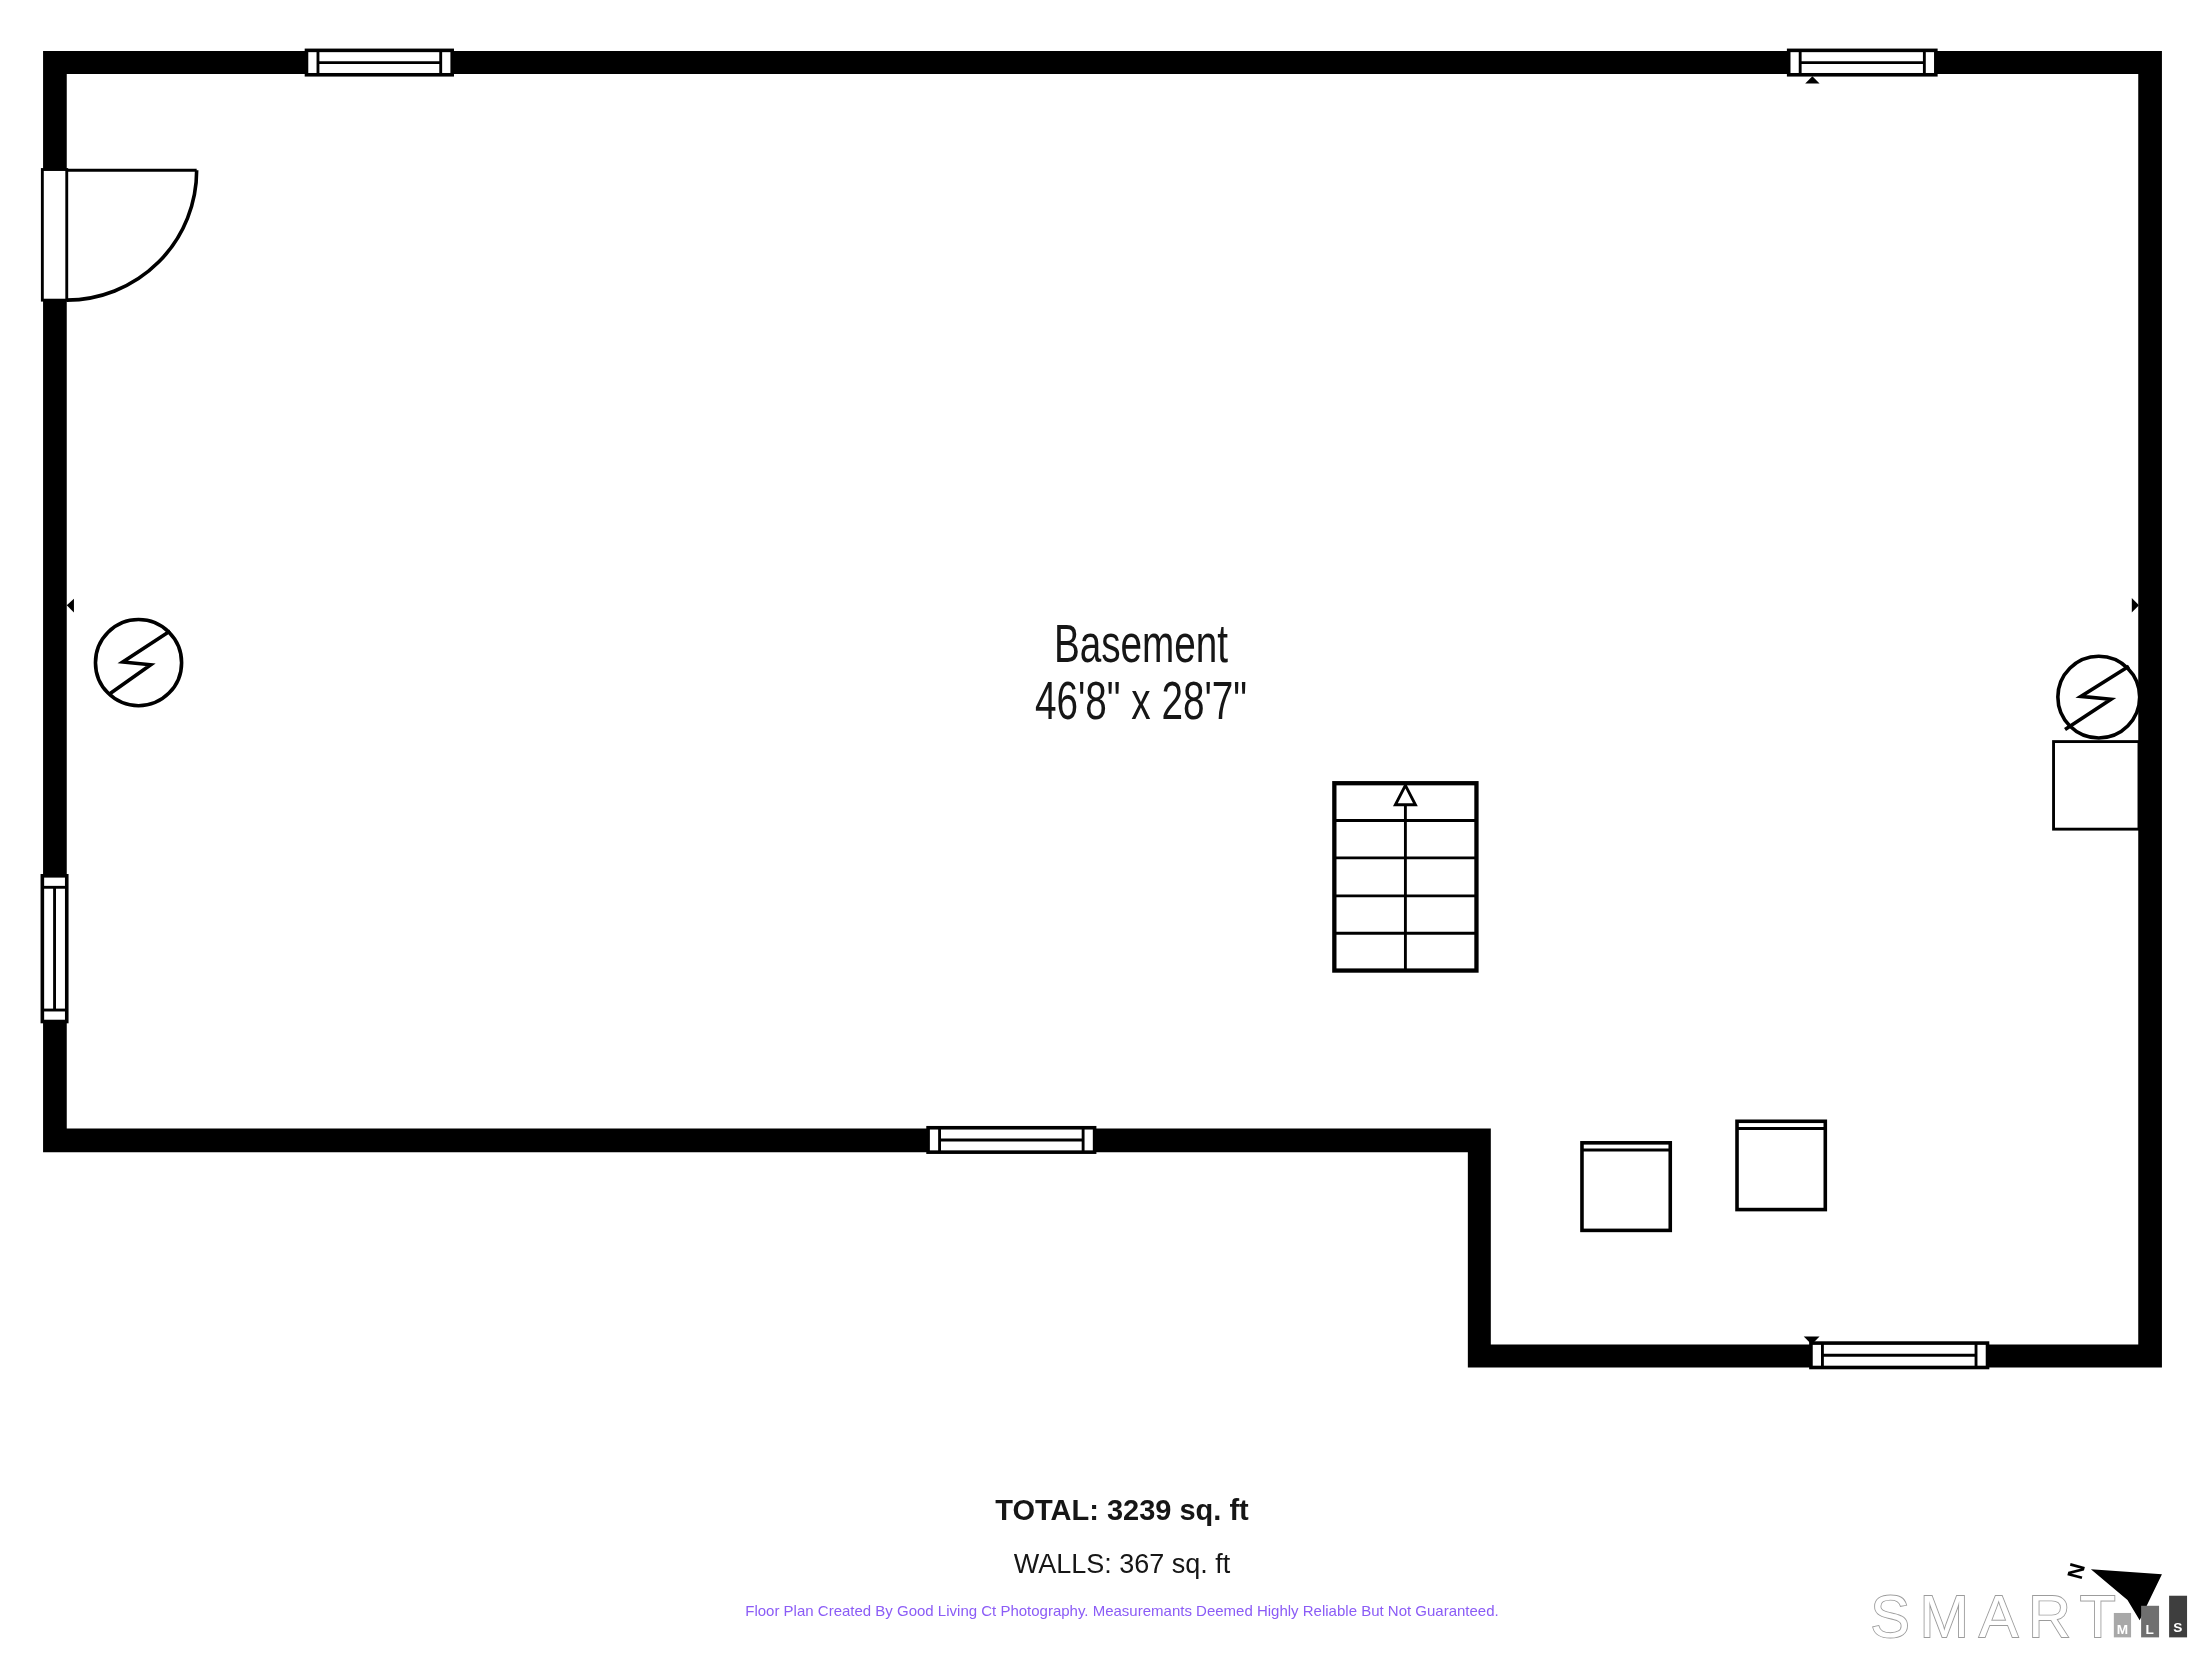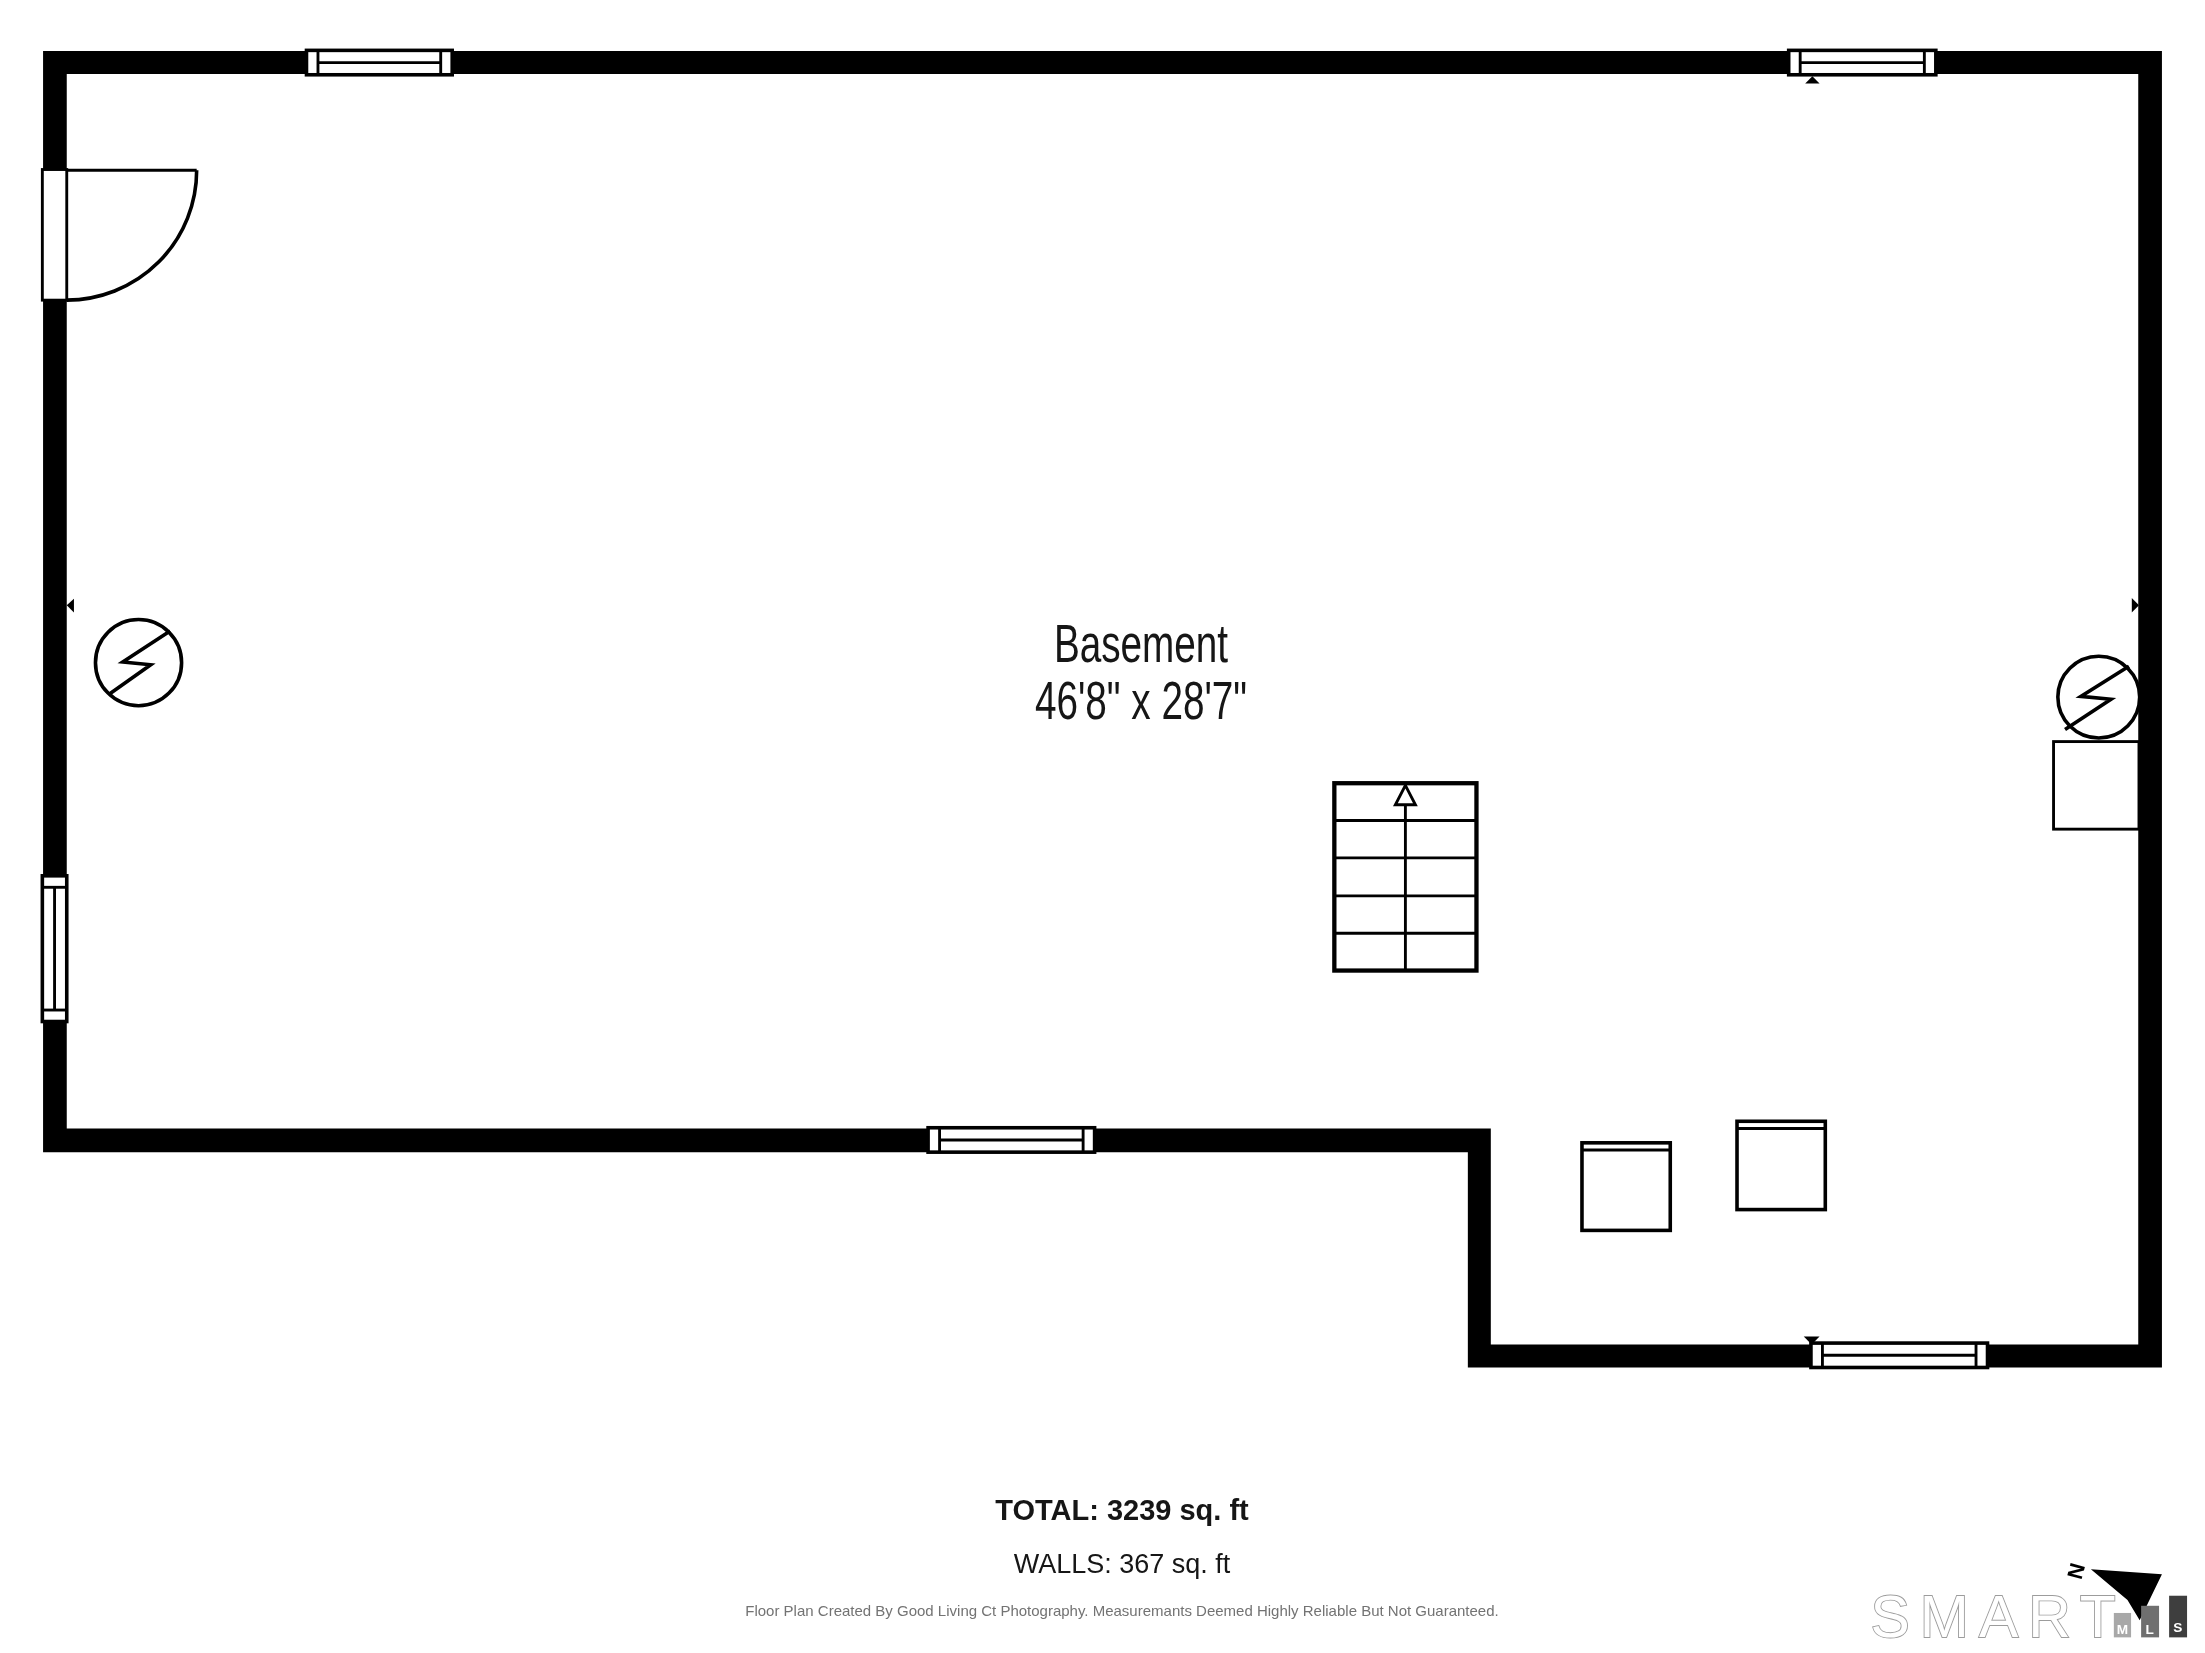--- a/index.html
+++ b/index.html
@@ -8,21 +8,21 @@
     font-family:"Liberation Sans",sans-serif;color:#161616;overflow:hidden;
   }
   .abs{position:absolute;}
   .room-label{
     font-size:53px;white-space:nowrap;
     transform:translateX(-50%) scaleX(0.73);
   }
   .sum{white-space:nowrap;transform:translateX(-50%);}
   .sum-total{font-size:29px;font-weight:bold;margin-top:41px;}
   .sum-line{font-size:27px;}
-  .fineprint{font-size:15px;color:#737373;text-align:center;}
+  .fineprint{font-size:15px;color:#8b5cf6;text-align:center;}
   svg text.barletter{font-size:19px;font-weight:bold;fill:#ffffff;text-anchor:middle;}
   svg text.wordmark{font-size:82px;letter-spacing:14px;fill:#ffffff;paint-order:stroke;}
   svg text.north-n{font-size:30px;font-weight:bold;fill:#000;}
 </style>
 </head>
 <body>
 
 <div id="canvas">
 
   <svg class="abs" style="left:0;top:0" width="2205" height="1654" viewBox="0 0 3072 2304">

